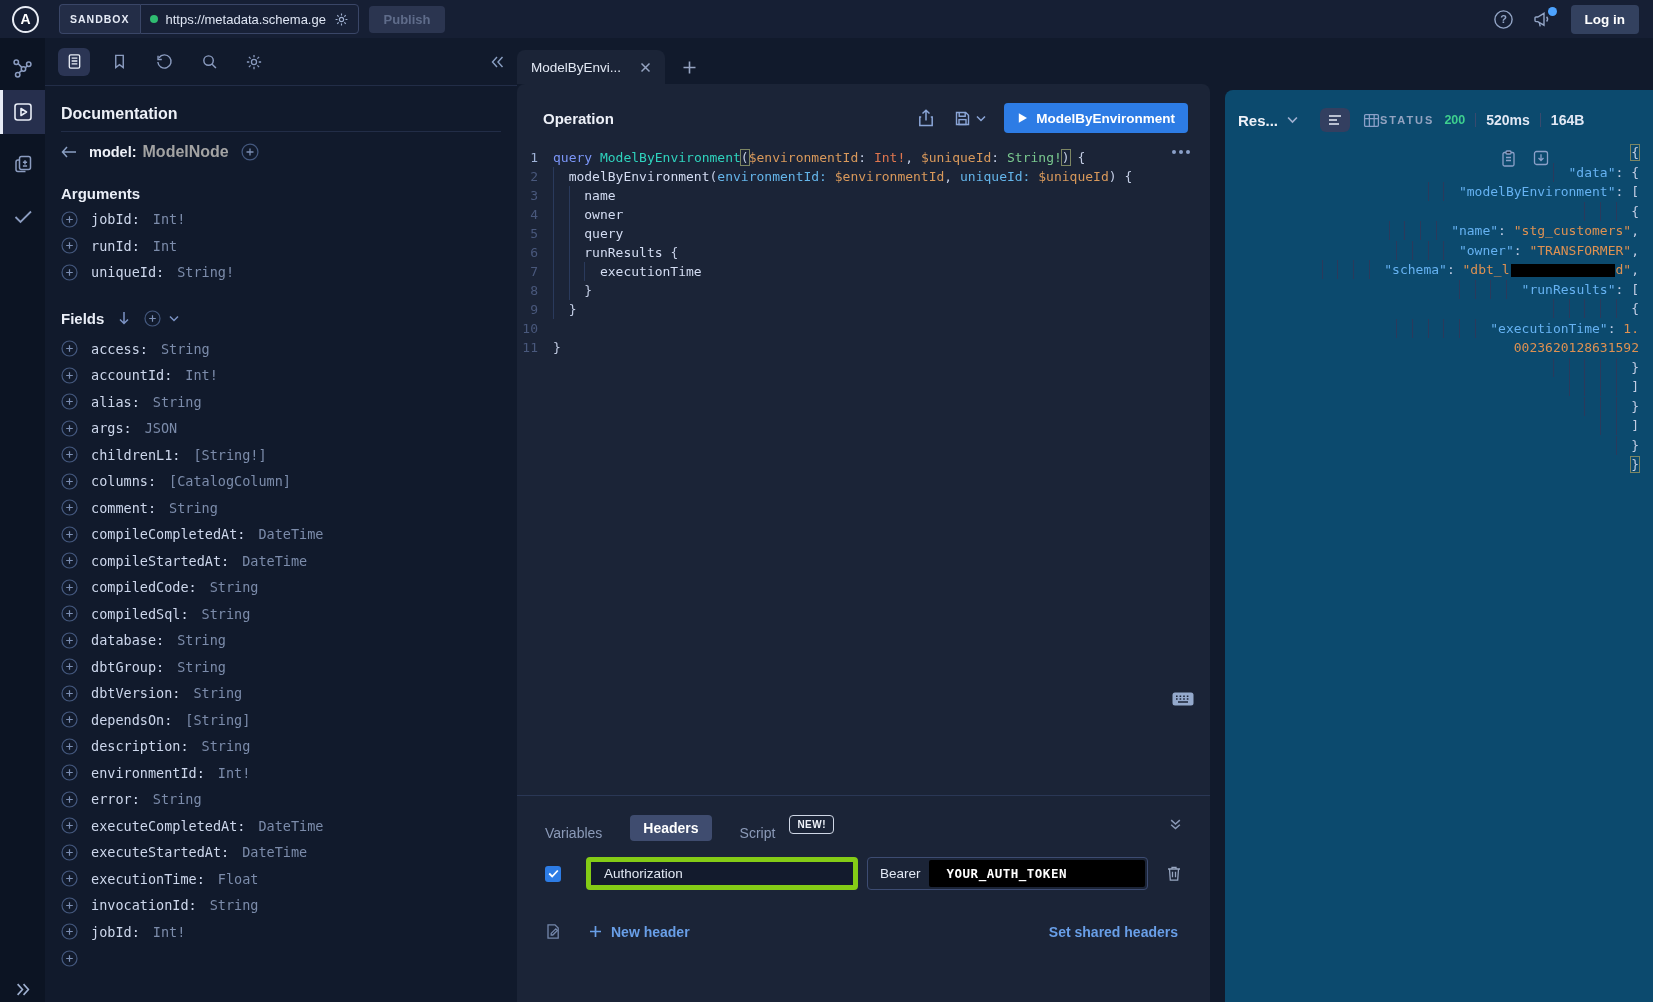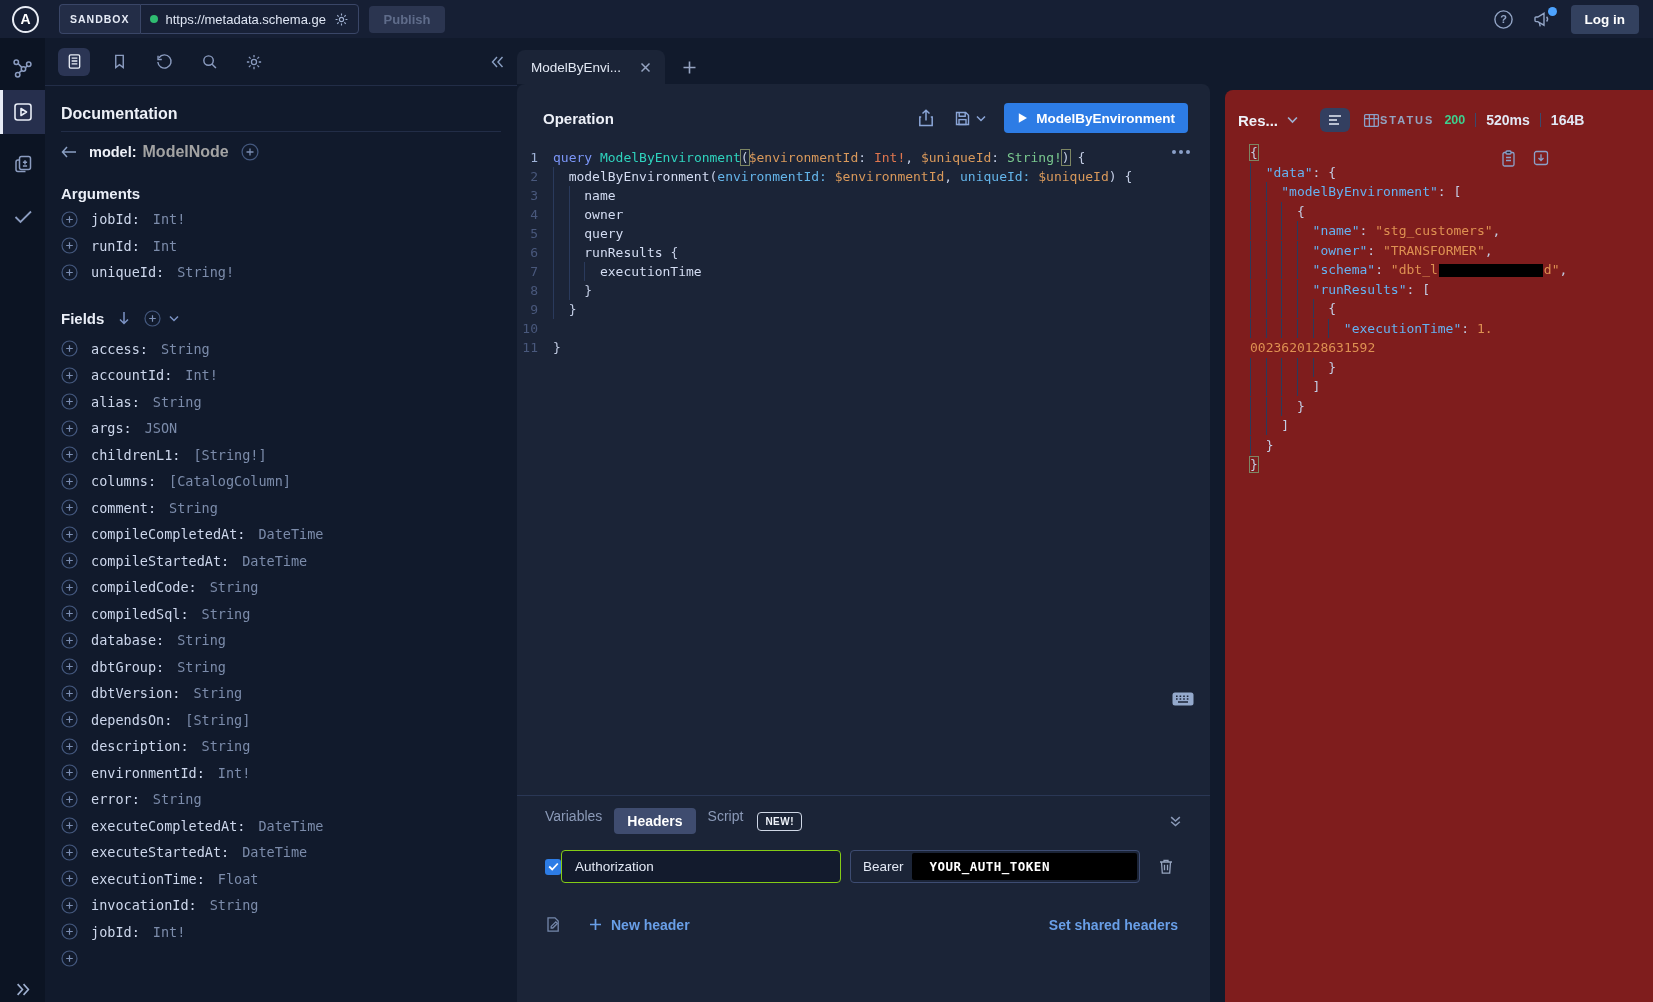--- a/index.html
+++ b/index.html
@@ -85,47 +85,47 @@
        box-shadow:inset 1px 0 0 #2a3a5c; }
   .brk { color:#c3cde4; box-shadow:0 0 0 1px #7d8663; }
   .overflow-dots { position:absolute; right:20px; top:66px; display:flex; gap:3px; cursor:pointer; }
   .overflow-dots i { width:4px; height:4px; border-radius:50%; background:#8ba0c8; }
   .kbd-btn { position:absolute; right:16px; bottom:292px; cursor:pointer; }
 
   
   .secondary { position:absolute; left:0; right:0; top:711px; bottom:0; border-top:1px solid #2a3755;
         padding:0 28px; }
   .tabsrow { margin-top:12px; display:flex; align-items:center; }
-  #tabs-slot { display:flex; align-items:flex-start; gap:12px; }
+  #tabs-slot { display:flex; align-items:flex-end; gap:28px;margin-top:7px; }
   .stab { font-size:14px; color:#8b9ab8; cursor:pointer; }
   .stab.active { background:#3f4c6f; color:#fff; font-weight:bold; border-radius:4px; padding:5px 13px; }
   .new-badge { border:1px solid #cfd7e6; color:#eef2f9; border-radius:4px; font-size:10px;
         font-weight:bold; letter-spacing:.5px; padding:3px 7px; margin-left:14px; }
   .collapse-tabs { margin-left:auto; cursor:pointer; display:flex; }
   .hdr-row { margin-top:16px; display:flex; align-items:center; }
   .chk { width:16px; height:16px; background:#2d7ce5; border-radius:3px; display:flex;
         align-items:center; justify-content:center; cursor:pointer; flex:none; }
-  .key-input { margin-left:0; width:280px; height:33px; background:#131b2d; border:1px solid #84cc16;
+  .key-input { margin-left:25px; width:280px; height:33px; background:#131b2d; border:5px solid #84cc16;
         border-radius:4px; color:#e2e8f4; font-size:13.5px; font-family:inherit; padding:0 13px; }
   .val-box { margin-left:9px; width:290px; height:33px; border:1px solid #3d4c72; border-radius:4px;
         display:flex; align-items:center; padding-left:12px; overflow:hidden; }
   .val-prefix { font-size:13.5px; color:#e2e8f4; }
   .val-chip { flex:1; align-self:stretch; margin:2px 2px 2px 8px; background:#000; color:#fff;
         font-family:"DejaVu Sans Mono", monospace; font-size:12.5px; font-weight:bold;
         letter-spacing:.5px; display:flex; align-items:center; padding-left:18px; border-radius:2px; }
   .trash { margin-left:18px; cursor:pointer; display:flex; }
   .foot-row { margin-top:33px; display:flex; align-items:center; }
   .raw-icon { display:flex; cursor:pointer; }
   .new-header { margin-left:27px; display:flex; align-items:center; gap:9px; color:#699fe8;
         font-size:14px; font-weight:bold; cursor:pointer; }
   .shared-headers { margin-left:auto; margin-right:4px; color:#699fe8; font-size:14px; font-weight:bold; cursor:pointer; }
 
   
-  .response { position:absolute; left:1225px; top:90px; right:0; bottom:0; background:#7f1d1d;
-        border-radius:8px 0 0 0; }
+  .response { position:absolute; left:1225px; top:90px; right:0; bottom:0; background:#0c4a6e;
+        border-radius:8px 0 0 0;text-align:right; }
   .resp-header { display:flex; align-items:center; padding:18px 108px 0 13px; }
   .resp-title { font-size:15px; font-weight:bold; color:#eef1f8; }
   .resp-chevron { margin-left:9px; display:flex; cursor:pointer; }
   .view-pill { margin-left:22px; background:#333f60; border-radius:6px; padding:5px 7px;
         display:flex; align-items:center; cursor:pointer; }
   .view-table { margin-left:13px; display:flex; cursor:pointer; }
   .statusgrp { margin-left:auto; display:flex; align-items:center; gap:10px; }
   .status-label { font-size:11px; letter-spacing:2px; color:#93a3c0; font-weight:bold; }
   .status-code { font-size:12.5px; font-weight:bold; color:#3ecf8e; }
   .status-sep { width:1px; height:14px; background:#394a6e; }

